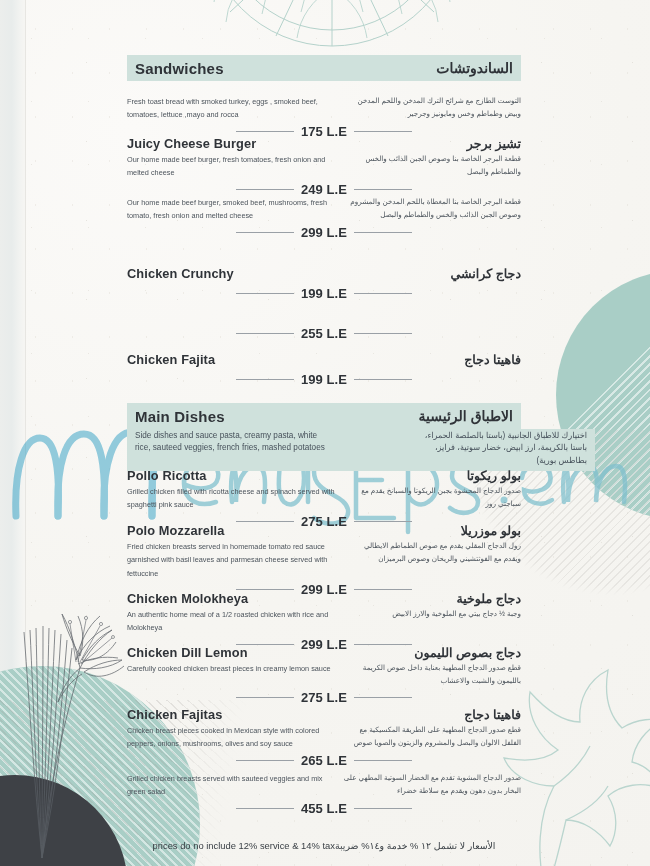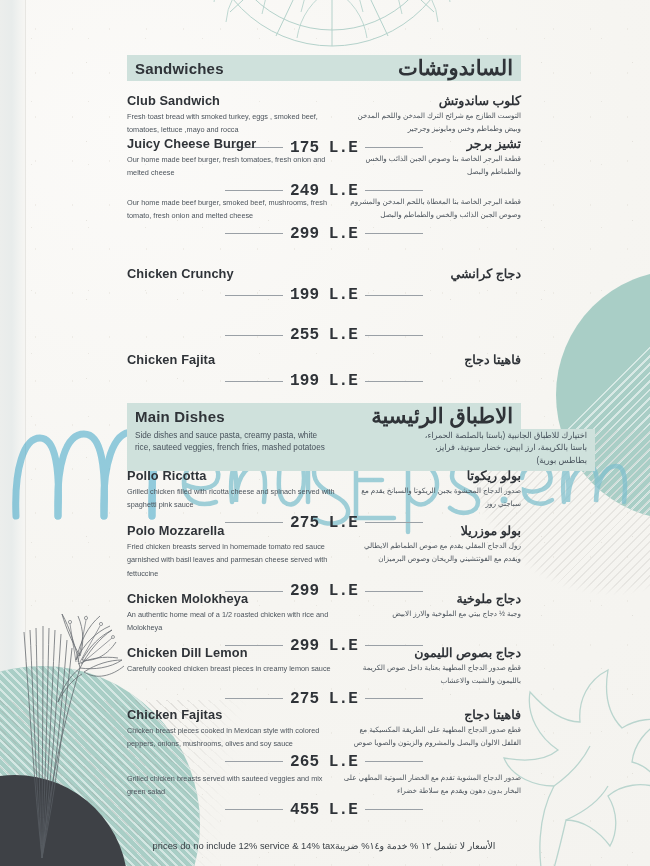--- a/index.html
+++ b/index.html
@@ -120,21 +120,21 @@
     position:absolute;
     left:127px;width:394px;height:26px;
     background:#cfe1dc;
     display:flex;align-items:center;justify-content:space-between;
     padding:0 8px;box-sizing:border-box;
   }
   .section-head .en{
     font-size:15px;font-weight:bold;color:#2f3338;letter-spacing:.2px;
   }
   .section-head .ar{
-    font-size:21px;font-weight:bold;color:#2f3338;direction:rtl;text-align:center;
+    font-size:14px;font-weight:bold;color:#2f3338;direction:rtl;text-align:center;
   }
   .section-sub{
     position:absolute;left:127px;width:468px;
     background:#cfe1dc;box-sizing:border-box;padding:1px 8px 4px 8px;
     display:flex;justify-content:space-between;align-items:flex-start;
   }
   .section-sub .en{
     font-size:8.2px;color:#46505a;line-height:1.45;width:196px;
   }
   .section-sub .ar{
@@ -157,23 +157,22 @@
   .item .desc-ar{
     font-size:7.2px;color:#4c545c;line-height:1.8;direction:rtl;text-align:right;max-width:180px;
   }
   .price-wrap{
     display:flex;align-items:center;justify-content:center;gap:7px;
     margin-top:2px;
   }
   .price-wrap .rule{height:1px;background:#9aa0a6;flex:0 0 58px;}
   .price-wrap .rule.r2{flex:0 0 58px;}
   .price{
-    font-size:16px;font-weight:bold;color:#2f3338;letter-spacing:.1px;
+    font-size:13px;font-weight:bold;color:#2f3338;letter-spacing:.1px;
     white-space:nowrap;
-    font-family:Liberation Mono, monospace;
   }
 
   .footer{
     position:absolute;left:127px;width:394px;top:836px;
     display:flex;justify-content:center;align-items:center;gap:0;
   }
   .footer .en{font-size:9.4px;color:#3a4046;}
   .footer .ar{font-size:9.4px;color:#3a4046;direction:rtl;}
 </style>
 </head>
@@ -313,24 +312,20 @@
   </div>
 
   <div class="content">
 
     <div class="section-head" style="top:51px;">
       <span class="en">Sandwiches</span>
       <span class="ar">الساندوتشات</span>
     </div>
 
     <div class="item" style="top:89px;">
-      <div class="row">
-        <span class="name-en">Club Sandwich</span>
-        <span class="name-ar">كلوب ساندوتش</span>
-      </div>
       <div class="desc-row">
         <span class="desc-en">Fresh toast bread with smoked turkey, eggs , smoked beef, tomatoes, lettuce ,mayo and rocca</span>
         <span class="desc-ar">التوست الطازج مع شرائح الترك المدخن واللحم المدخن وبيض وطماطم وخس ومايونيز وجرجير</span>
       </div>
       <div class="price-wrap">
         <span class="rule"></span>
         <span class="price">175 L.E</span>
         <span class="rule r2"></span>
       </div>
     </div>

